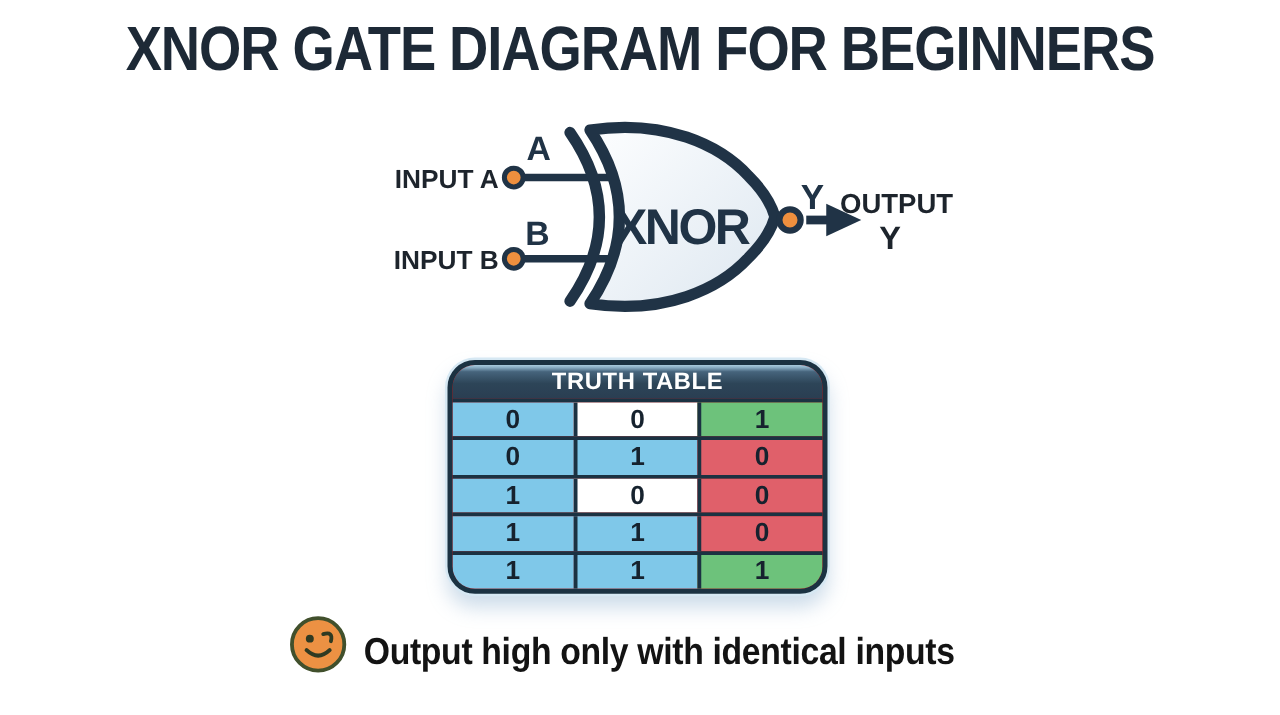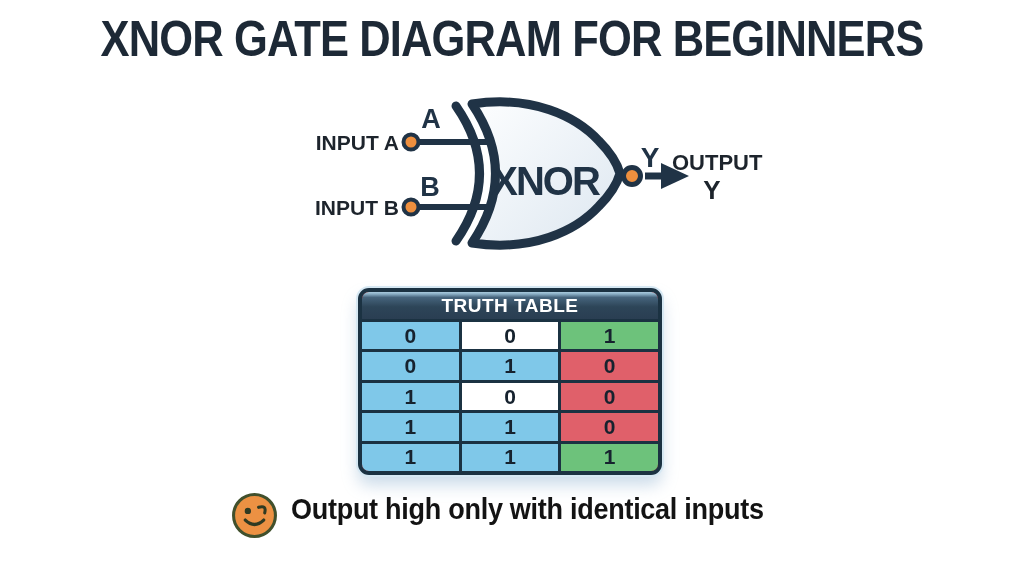--- a/index.html
+++ b/index.html
@@ -13,21 +13,21 @@
     text-align:center; font-size:50px; font-weight:bold; line-height:1.04;
     color:#1d2936; letter-spacing:-1px;
     transform:scaleX(0.87); transform-origin:center;
     white-space:nowrap;
   }
   .gate-svg { position:absolute; left:0; top:0; }
   .gate-svg text { font-family:"Liberation Sans", sans-serif; }
 
   .truth-table {
     position:absolute; left:358px; top:288px; width:304px; height:187px;
-    box-sizing:border-box; border:4px solid #1b3242; border-radius:11px;
+    box-sizing:border-box; border:4px solid #1b3242; border-radius:22px;
     overflow:hidden; display:flex; flex-direction:column;
     background:#b91c1c;
     box-shadow:0 0 0 2px #d6e8f3, 0 10px 16px rgba(125,165,200,0.40);
   }
   .tt-header {
     height:27px; flex:0 0 27px; display:flex; align-items:center; justify-content:center;
     color:#ffffff; font-weight:bold; font-size:19px; letter-spacing:0.5px;
     background:linear-gradient(180deg,#a9cbde 0%,#87abc2 8%,#46647c 20%,#2d4558 55%,#2a3e52 100%);
   }
   .trow { flex:1; display:flex; border-top:3px solid #1b3242; }
@@ -36,21 +36,21 @@
     font-weight:bold; font-size:21px; color:#16222e;
   }
   .cell + .cell { border-left:3px solid #1b3242; }
   .cell[data-bg="blue"]  { background:#7fc8e9; }
   .cell[data-bg="white"] { background:#ffffff; }
   .cell[data-bg="green"] { background:#6dc27b; }
   .cell[data-bg="red"]   { background:#e0606a; }
 
   .note {
     position:absolute; left:231px; top:492px;
-    display:flex; align-items:flex-start; gap:13px;
+    display:flex; align-items:flex-end; gap:13px;
   }
   .note-icon { flex:0 0 47px; }
   .note-text {
     font-size:30px; font-weight:bold; color:#131313; letter-spacing:-0.3px;
     transform:scaleX(0.9); transform-origin:left center; white-space:nowrap;
   }
 </style>
 </head>
 <body>
 

